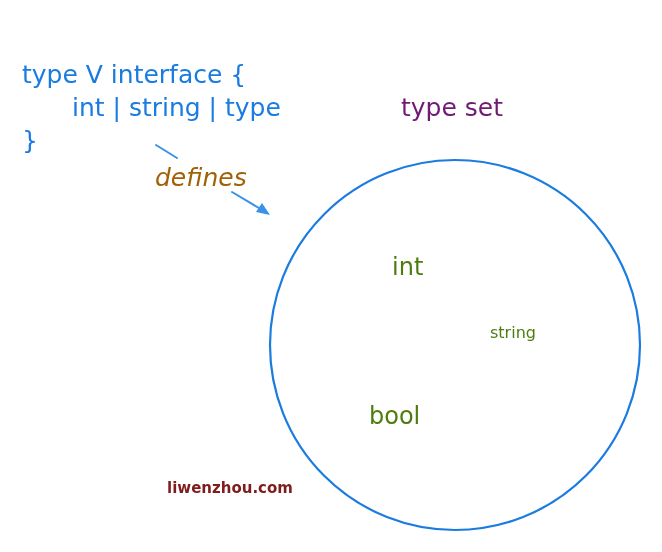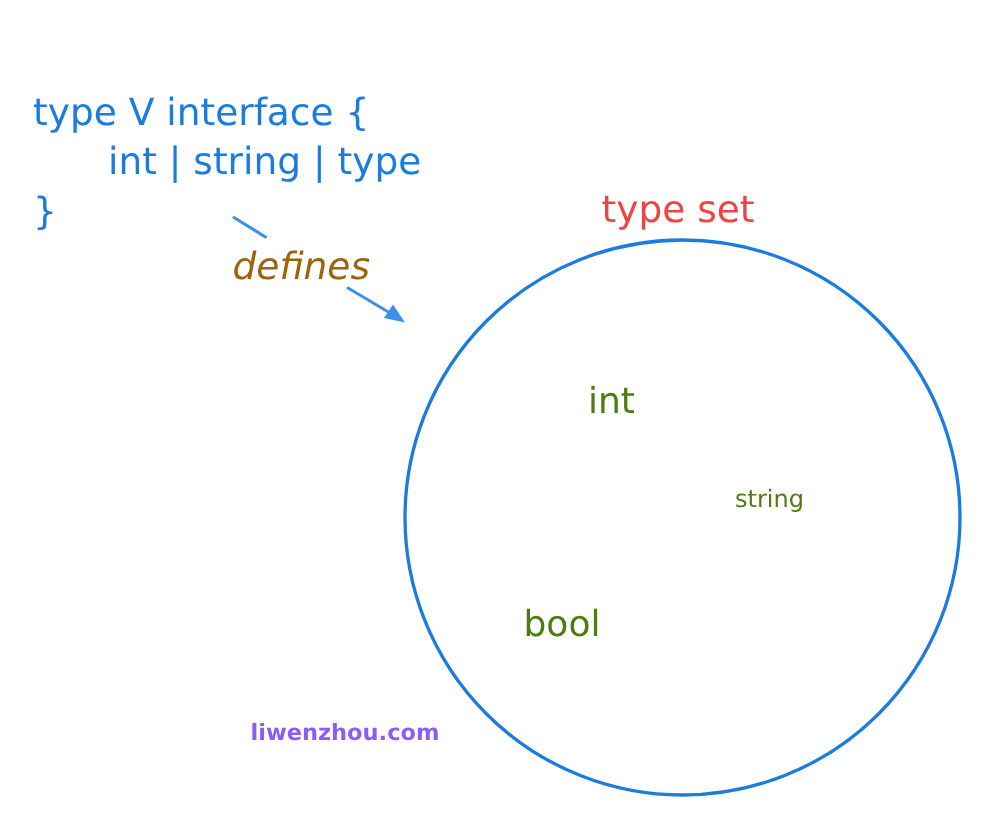--- a/index.html
+++ b/index.html
@@ -2,22 +2,22 @@
 <html><head>
   <meta charset="utf-8">
   <style>
     html, body { margin: 0; padding: 0; background: #ffffff; }
     body { width: 662px; height: 552px; position: relative; overflow: hidden; }
     .stage { position: absolute; left: 0; top: 0; width: 558px; height: 552px; }
     .txt { position: absolute; white-space: pre; font-family: "DejaVu Sans", sans-serif; line-height: 1; }
     .code { color: #1a7be0; font-size: 25px; }
     .blue { color: #4d7c0f; }
     .lightblue { color: #a16207; font-style: italic; }
-    .black { color: #ef4444; margin-top: 32px; }
-    .wm { color: #8b5cf6; font-size: 15px; font-weight: bold; }
+    .black { color: #701a75; }
+    .wm { color: #7f1d1d; font-size: 15px; font-weight: bold; }
     .juejin { color: #b5b5b5; font-size: 13px; font-family: "DejaVu Serif", serif; }
     svg.overlay { position: absolute; left: 0; top: 0; }
   </style>
 </head>
 <body>
 
 <div class="stage">
 
   <svg class="overlay" width="662" height="552" viewBox="0 0 662 552">
     <circle cx="455" cy="345" r="185" fill="none" stroke="#1a7be0" stroke-width="2.2"></circle>
@@ -31,17 +31,17 @@
   <div class="txt code" style="left:22px; top:62px;">type V interface {</div>
   <div class="txt code" style="left:72px; top:95px;">int | string | type</div>
   <div class="txt code" style="left:22px; top:128px;">}</div>
 
   <div class="txt lightblue" style="left:155px; top:165px; font-size:25px;">defines</div>
 
   <div class="txt black" style="left:401px; top:95px; font-size:25px;">type set</div>
 
   <div class="txt blue" style="left:392px; top:255px; font-size:24px;">int</div>
   <div class="txt blue" style="left:490px; top:325px; font-size:16px;">string</div>
-  <div class="txt blue" style="left:349px; top:404px; font-size:24px;">bool</div>
+  <div class="txt blue" style="left:369px; top:404px; font-size:24px;">bool</div>
 
   <div class="txt wm" style="left:167px; top:481px;">liwenzhou.com</div>
 
 </div>
 
 </body></html>

